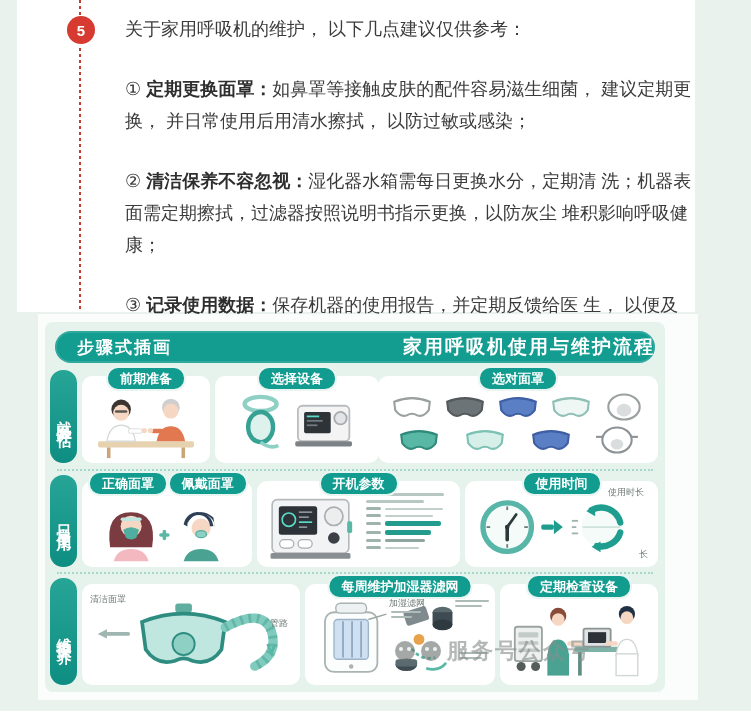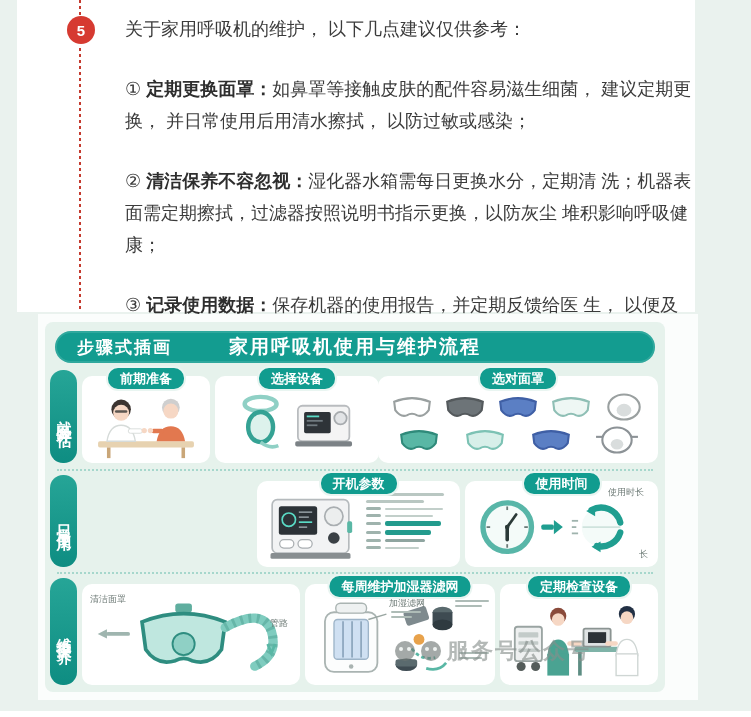--- a/index.html
+++ b/index.html
@@ -17,21 +17,21 @@
   .note p{margin:0;}
   .note p.item{margin-top:28px;}
   .note b{color:#2e2e2e;}
 
   
   .ig-white{position:absolute;left:38px;top:314px;width:660px;height:386px;background:#fbfdfc;}
   .panel{position:absolute;left:45px;top:322px;width:620px;height:370px;background:#e6f2ec;border-radius:8px;}
   .ig-header{position:absolute;left:10px;top:9px;width:600px;height:32px;background:#139c90;border-radius:16px;
     display:flex;align-items:center;box-shadow:inset 0 0 0 2px rgba(255,255,255,.12);}
   .ig-tag{margin-left:22px;color:#fff;font-weight:bold;font-size:17px;letter-spacing:2px;position:relative;z-index:2;}
-  .ig-title{position:absolute;left:0;right:0;text-align:center;color:#fff;font-weight:bold;font-size:19px;letter-spacing:2px;}
+  .ig-title{position:absolute;left:0;right:0;text-align:right;color:#fff;font-weight:bold;font-size:19px;letter-spacing:2px;}
   .row{position:absolute;left:0;width:620px;}
   #row1{top:46px;height:97px;} #row2{top:151px;height:96px;} #row3{top:254px;height:111px;}
   .sep{position:absolute;left:12px;width:596px;border-top:2px dotted #a6d7cc;}
   .sep1{top:147px;} .sep2{top:250px;}
   .rlabel{position:absolute;left:5px;top:2px;bottom:2px;width:27px;border-radius:13px;
     background:linear-gradient(#26a597,#0e8d82);color:#fff;font-size:15px;font-weight:bold;
     display:flex;align-items:center;justify-content:center;
     writing-mode:vertical-rl;text-orientation:upright;letter-spacing:4px;}
   .cell{position:absolute;top:8px;bottom:2px;background:#ffffff;border-radius:10px;}
   .badge-pill{position:absolute;top:-10px;left:50%;transform:translateX(-50%);background:#119c8f;
@@ -174,20 +174,40 @@
           </div>
         </div>
       </div>
     </div>
 
     <div class="sep sep1"></div>
 
     <div class="row" id="row2">
       <div class="rlabel">日常使用</div>
 
+      <div class="cell" style="left:37px;width:170px;">
+        <span class="badge-pill b1">正确面罩</span>
+        <span class="badge-pill b2">佩戴面罩</span>
+        <div class="ill">
+          <svg viewBox="0 0 162 80">
+            <path d="M16,62 q-6,-40 24,-40 q30,0 24,40 z" fill="#7a3b41"></path>
+            <circle cx="40" cy="38" r="12" fill="#f6d7c4"></circle>
+            <rect x="28" y="28" width="24" height="4" rx="2" fill="#bfe7df"></rect>
+            <path d="M31,42 q9,-6 18,0 l-3,9 q-6,4 -12,0 z" fill="#4fae9f"></path>
+            <path d="M20,78 q4,-14 20,-14 q16,0 20,14 z" fill="#f4b8c0"></path>
+            <rect x="72" y="46" width="12" height="4" rx="2" fill="#59b7a5"></rect>
+            <rect x="76" y="42" width="4" height="12" rx="2" fill="#59b7a5"></rect>
+            <path d="M104,40 a16,16 0 0 1 32,0 l-2,-12 q-14,-12 -28,0 z" fill="#2e4057"></path>
+            <circle cx="120" cy="40" r="11" fill="#f6d7c4"></circle>
+            <path d="M100,36 a16,18 0 0 1 18,-14 q14,2 16,16 l-4,0 a13,13 0 0 0 -26,0 z" fill="#2e4057"></path>
+            <ellipse cx="120" cy="47" rx="6" ry="4" fill="#8fd0c5" stroke="#4fae9f" stroke-width="1.5"></ellipse>
+            <path d="M100,78 q4,-14 20,-14 q16,0 20,14 z" fill="#4aa392"></path>
+          </svg>
+        </div>
+      </div>
 
       <div class="cell" style="left:212px;width:203px;">
         <span class="badge-pill">开机参数</span>
         <div class="ill" style="right:100px;">
           <svg viewBox="0 0 100 84">
             <rect x="4" y="8" width="92" height="64" rx="6" fill="#f2f3f4" stroke="#b5babd" stroke-width="2"></rect>
             <rect x="12" y="16" width="46" height="34" rx="3" fill="#2c3237"></rect>
             <circle cx="24" cy="32" r="8" fill="none" stroke="#5adbc6" stroke-width="2"></circle>
             <rect x="36" y="22" width="16" height="2" fill="#8a949a"></rect>
             <rect x="36" y="28" width="12" height="2" fill="#8a949a"></rect>

